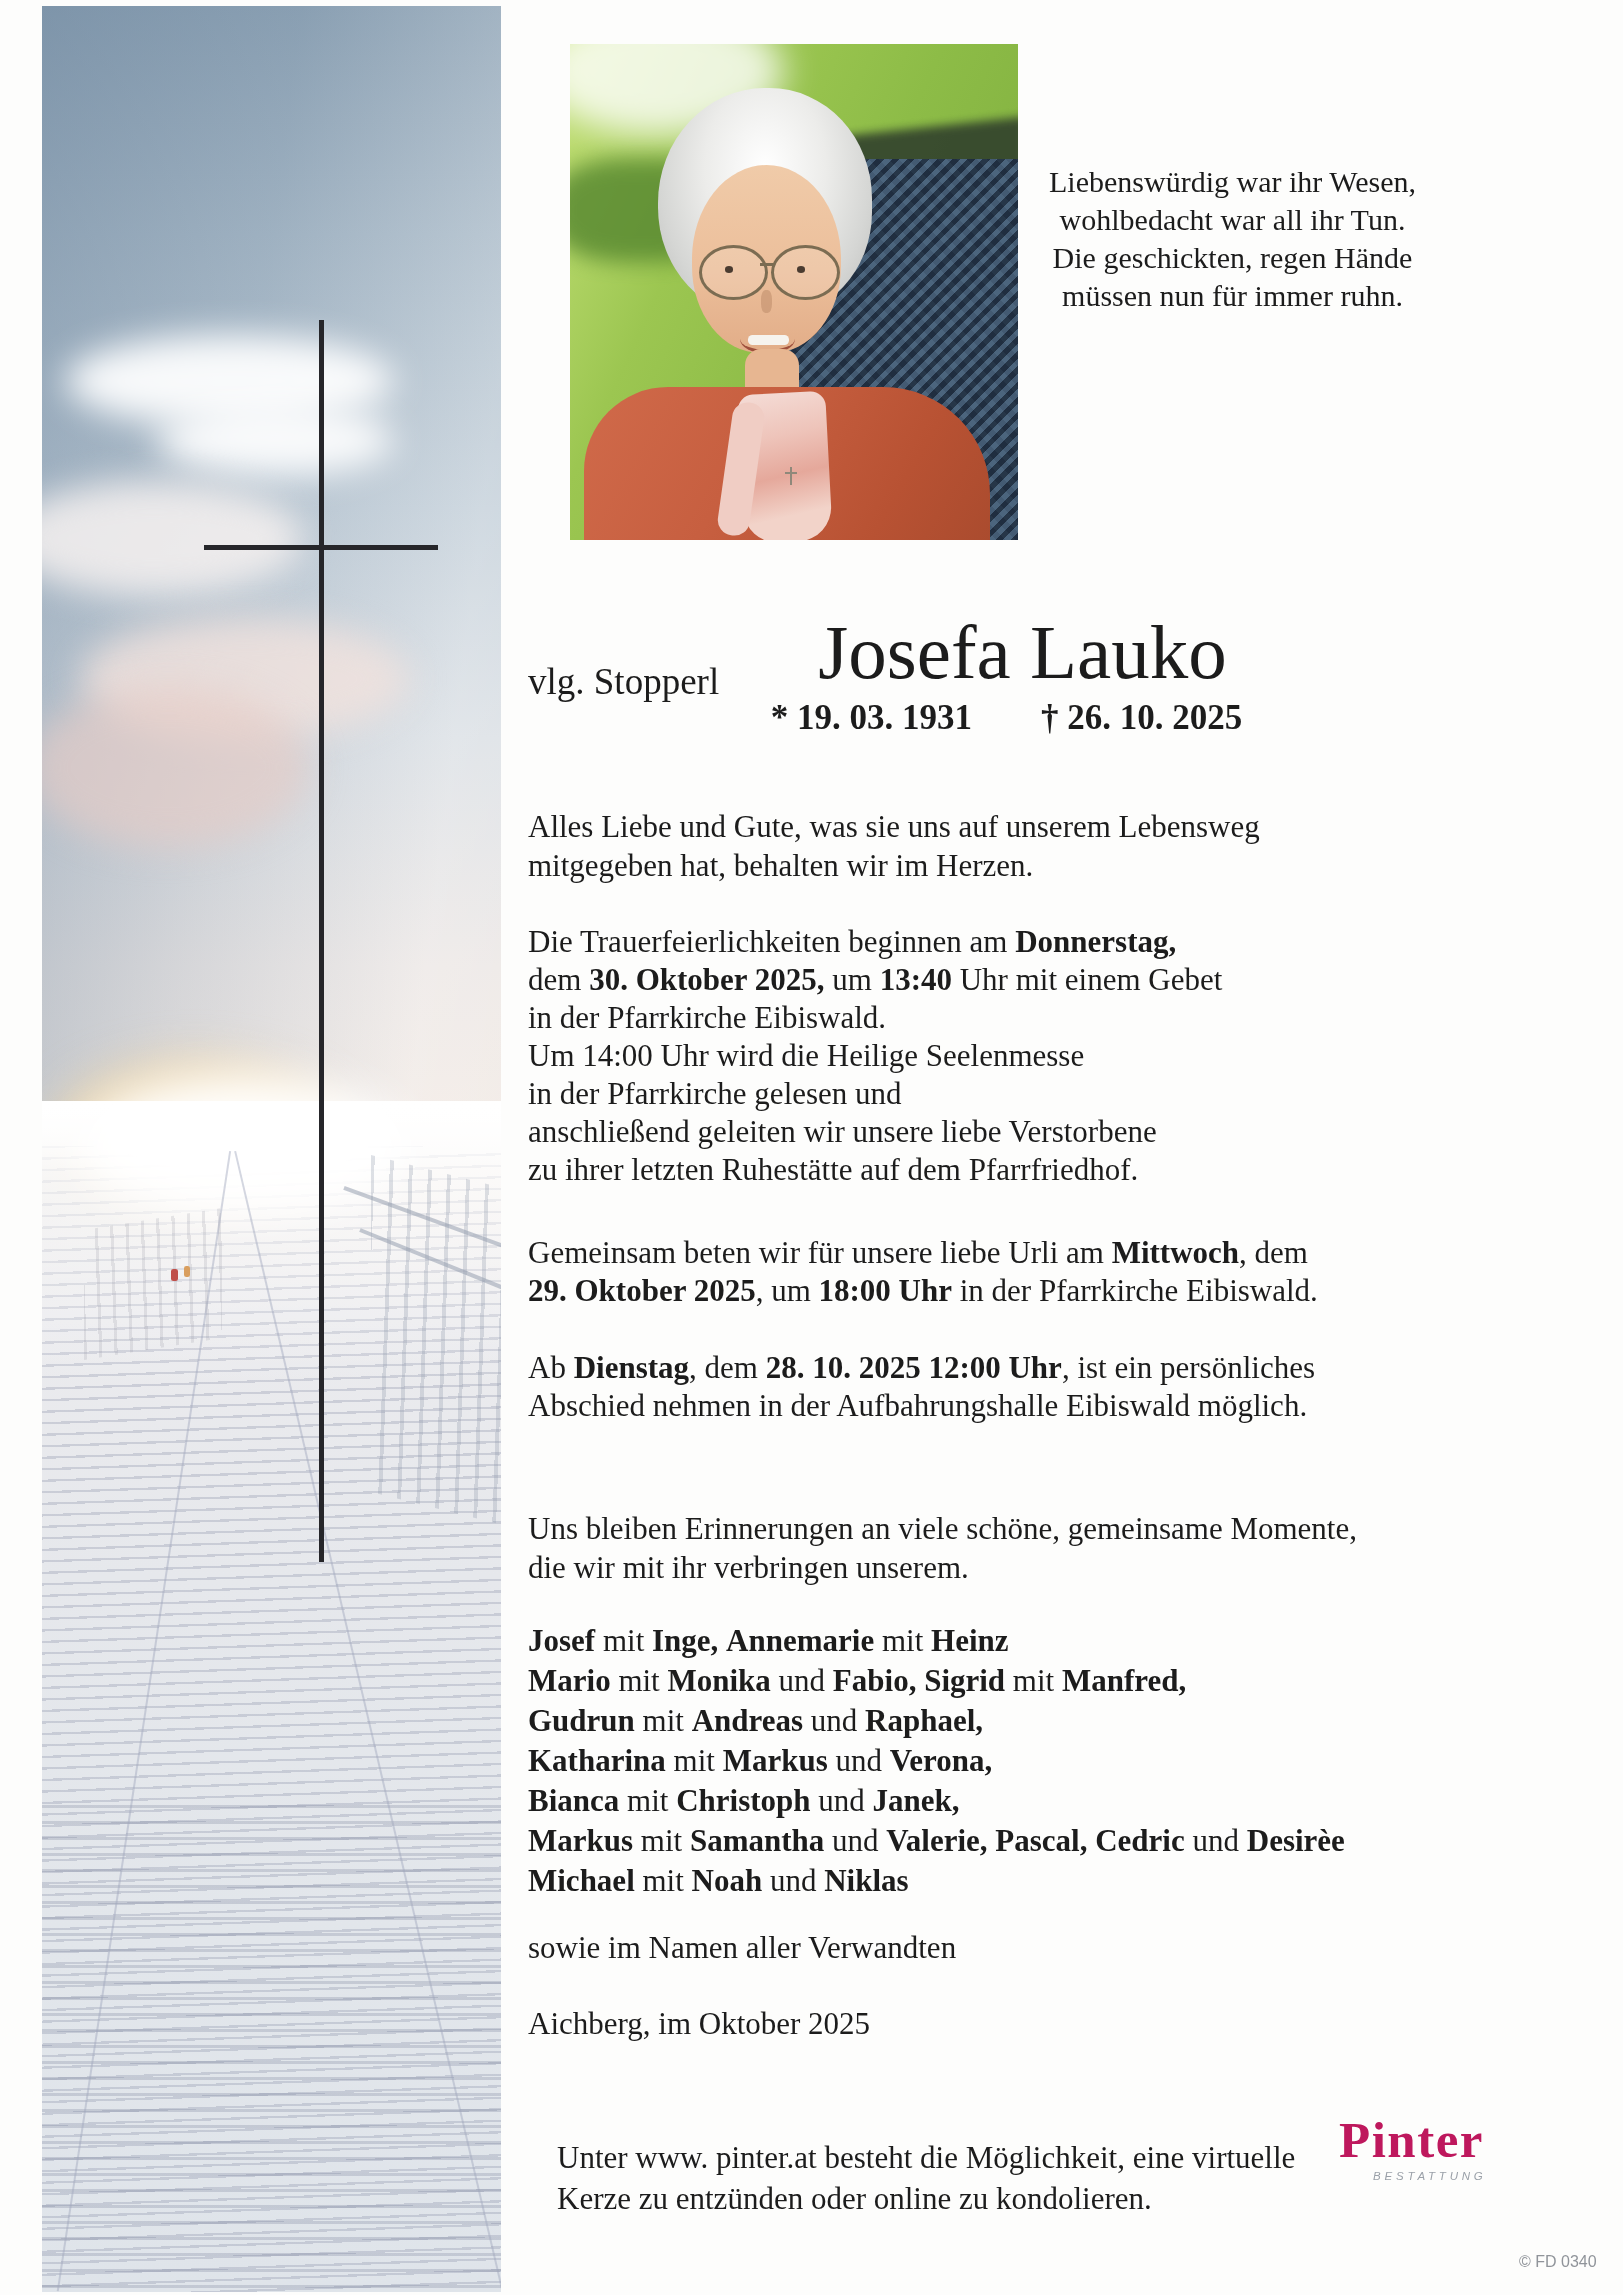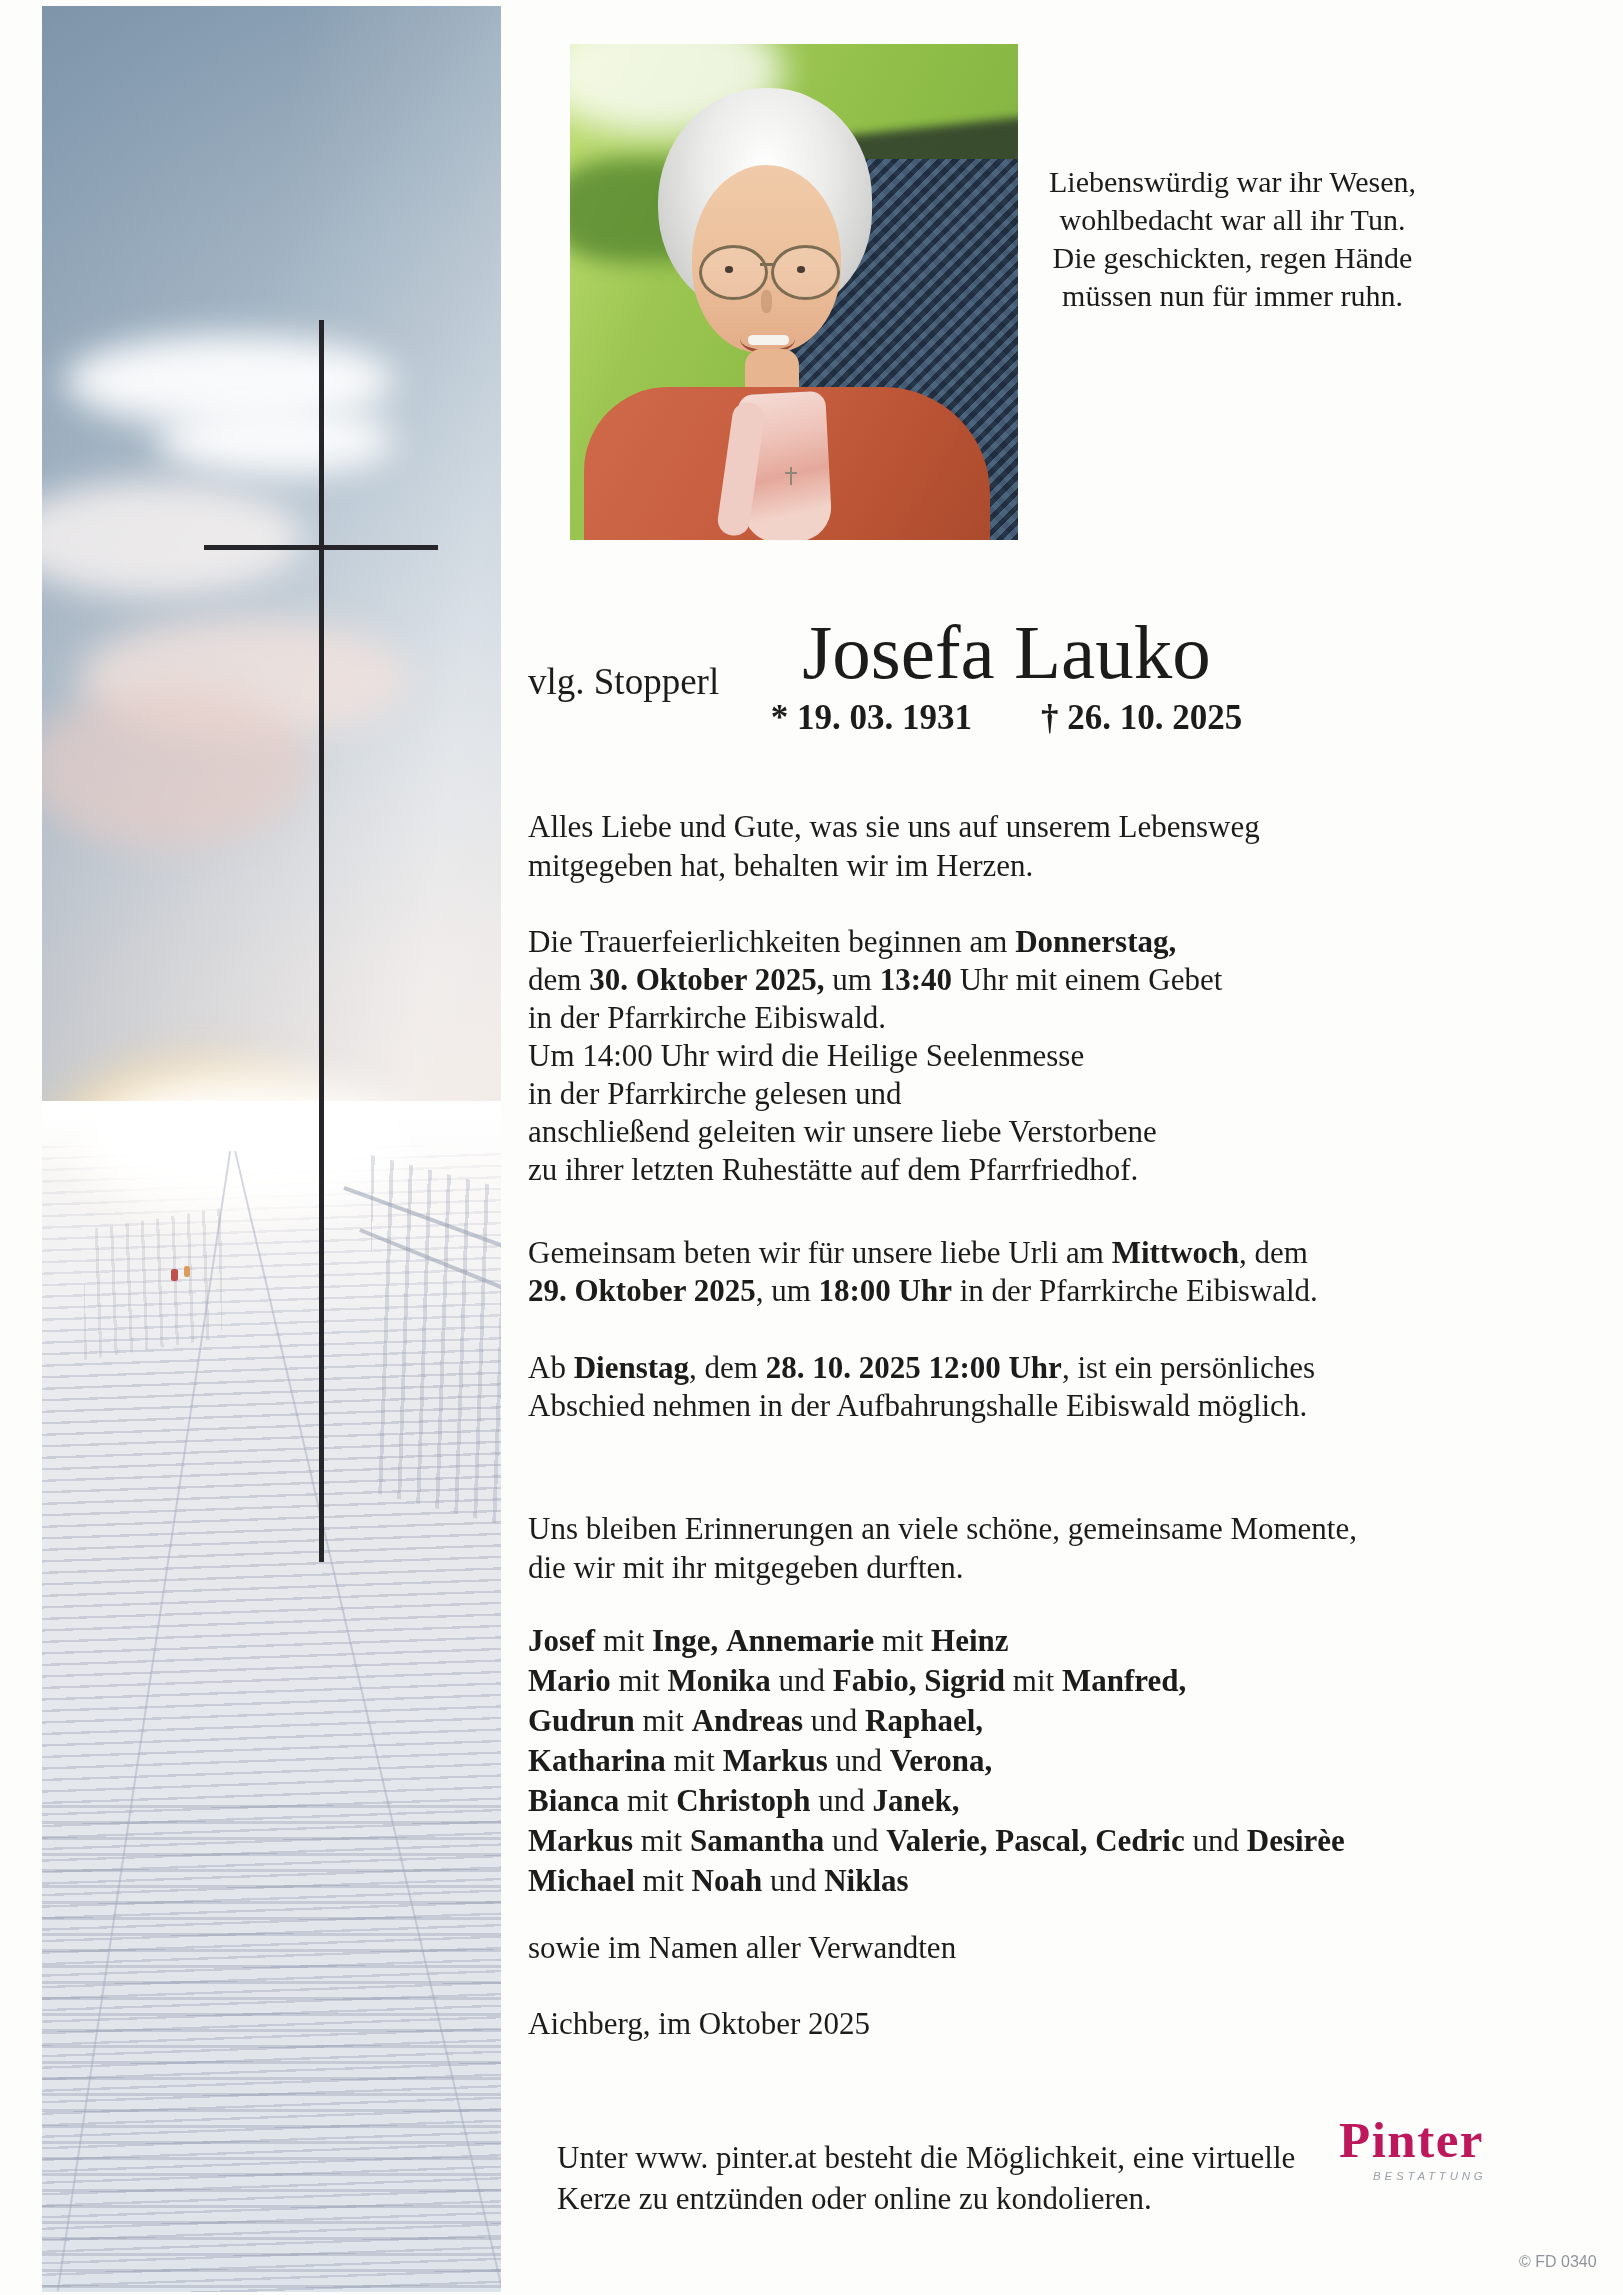--- a/index.html
+++ b/index.html
@@ -93,21 +93,21 @@
         transform:rotate(8deg);background:#f0cdc4;}
   .pend-v{position:absolute;left:220px;top:423px;width:2.3px;height:18.4px;background:#8f887a;}
   .pend-h{position:absolute;left:215px;top:428px;width:11.5px;height:2.3px;background:#8f887a;}
 
   
   .blk{position:absolute;left:528px;width:957px;text-align:left;font-size:31px;line-height:38px;}
   .b{font-weight:bold;}
   .u{text-underline-offset:5.4px;}
   .poem{position:absolute;left:1018px;top:163px;width:429px;text-align:center;
         font-size:30px;line-height:38px;}
-  .name{position:absolute;left:528px;top:557px;width:957px;text-align:center;
+  .name{position:absolute;left:544px;top:557px;width:957px;text-align:center;
         font-size:77px;line-height:86px;font-weight:400;}
   .vulgo{top:661px;font-size:37px;line-height:41px;}
   .dates{position:absolute;left:528px;top:698px;width:957px;display:flex;justify-content:center;
         gap:69px;font-size:35px;line-height:40px;font-weight:bold;}
   .intro{top:807px;line-height:39px;}
   .funeral{top:923px;}
   .prayer{top:1234px;}
   .farewell{top:1349px;}
   .memories{top:1509px;line-height:39px;}
   .family{top:1621px;line-height:40px;}
@@ -210,21 +210,21 @@
   <div class="blk prayer">
       <div class="tline"><span>Gemeinsam beten wir für unsere liebe Urli am </span><span class="b">Mittwoch</span><span>, dem</span></div>
       <div class="tline"><span class="b">29. Oktober 2025</span><span>, um </span><span class="b">18:00 Uhr</span><span> in der Pfarrkirche Eibiswald.</span></div>
     </div>
   <div class="blk farewell">
       <div class="tline"><span>Ab </span><span class="b">Dienstag</span><span>, dem </span><span class="b">28. 10. 2025 12:00 Uhr</span><span>, ist ein persönliches</span></div>
       <div class="tline"><span>Abschied nehmen in der Aufbahrungshalle Eibiswald möglich.</span></div>
     </div>
   <div class="blk memories">
       <div class="tline"><span>Uns bleiben Erinnerungen an viele schöne, gemeinsame Momente,</span></div>
-      <div class="tline"><span>die wir mit ihr mitgegeben durften.</span></div>
+      <div class="tline"><span>die wir mit ihr verbringen unserem.</span></div>
     </div>
   <div class="blk sowie">sowie im Namen aller Verwandten</div>
   <div class="blk family">
       <div class="tline"><span class="b">Josef</span><span> mit </span><span class="b">Inge,</span><span> </span><span class="b">Annemarie</span><span> mit </span><span class="b">Heinz</span></div>
       <div class="tline"><span class="b">Mario</span><span> mit </span><span class="b">Monika</span><span> und </span><span class="b">Fabio,</span><span> </span><span class="b">Sigrid</span><span> mit </span><span class="b">Manfred,</span></div>
       <div class="tline"><span class="b">Gudrun</span><span> mit </span><span class="b">Andreas</span><span> und </span><span class="b">Raphael,</span></div>
       <div class="tline"><span class="b">Katharina</span><span> mit </span><span class="b">Markus</span><span> und </span><span class="b">Verona,</span></div>
       <div class="tline"><span class="b">Bianca</span><span> mit </span><span class="b">Christoph</span><span> und </span><span class="b">Janek,</span></div>
       <div class="tline"><span class="b">Markus</span><span> mit </span><span class="b">Samantha</span><span> und </span><span class="b">Valerie,</span><span> </span><span class="b">Pascal,</span><span> </span><span class="b">Cedric</span><span> und </span><span class="b">Desirèe</span></div>
       <div class="tline"><span class="b">Michael</span><span> mit </span><span class="b">Noah</span><span> und </span><span class="b">Niklas</span></div>

